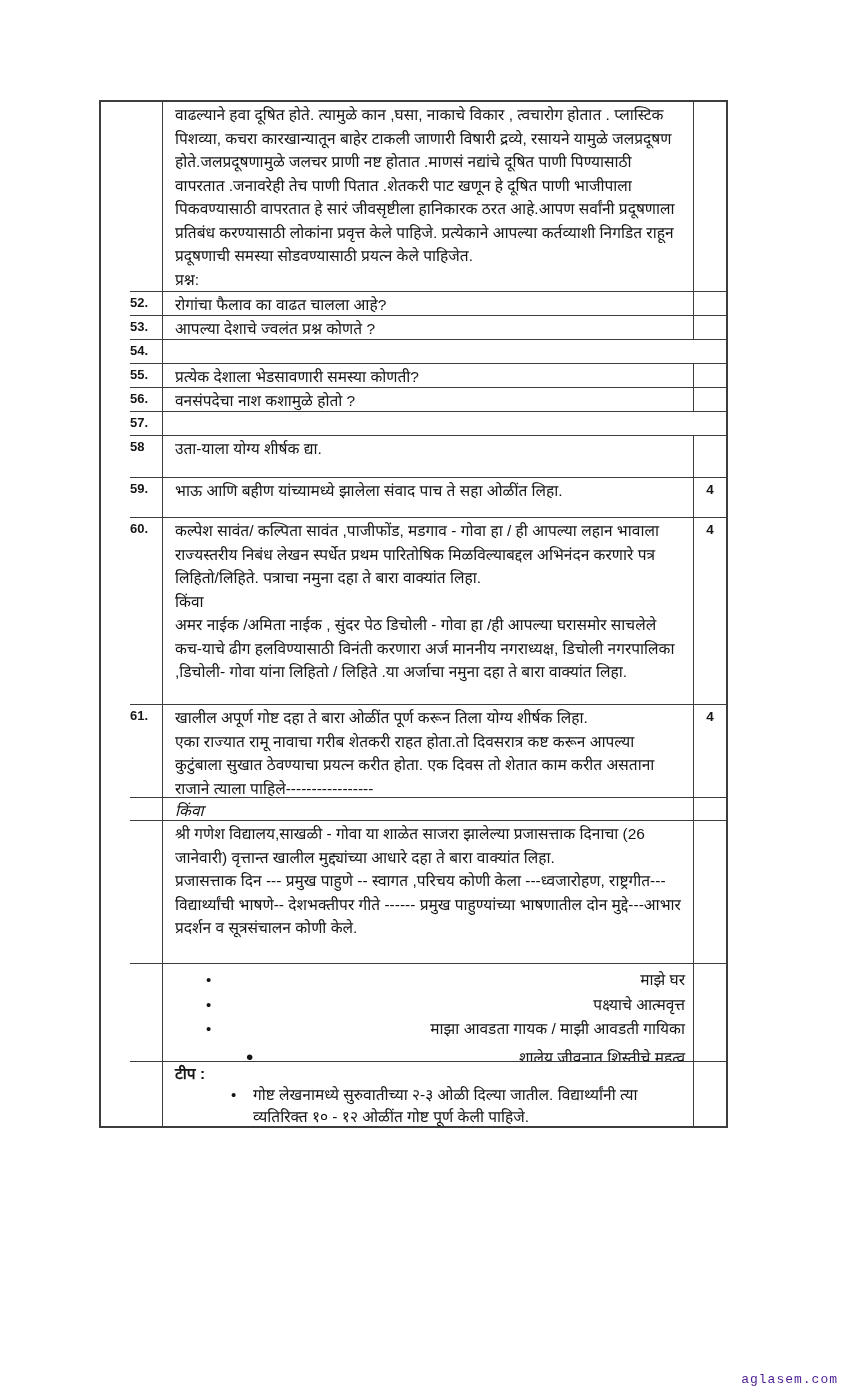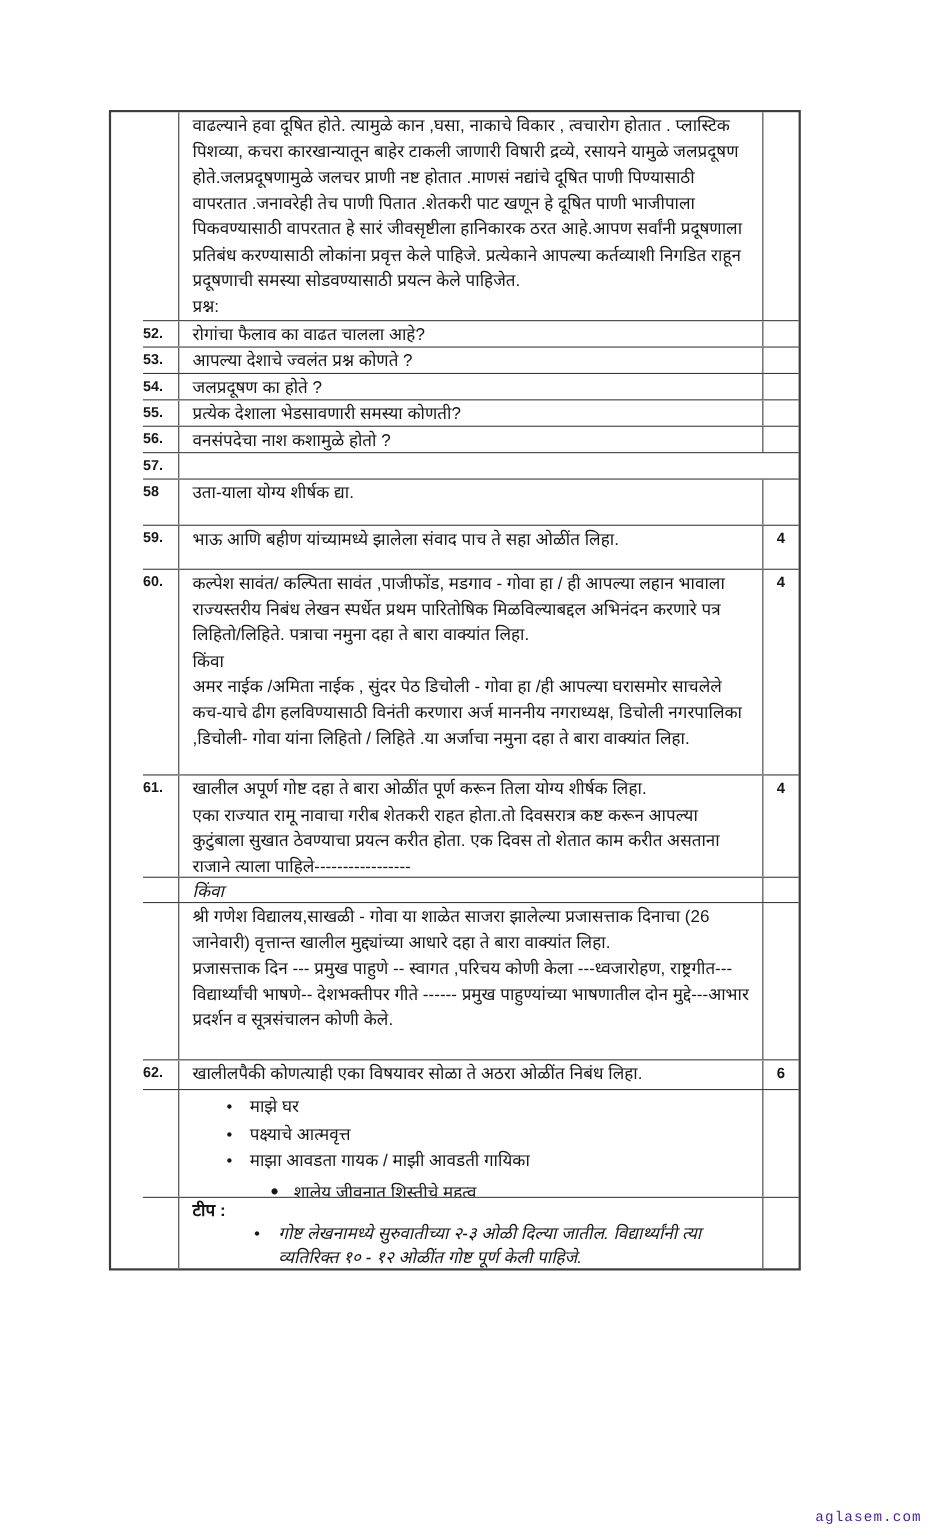--- a/index.html
+++ b/index.html
@@ -39,30 +39,30 @@
     font-size:15.5px;line-height:23.5px;
     text-align:left;
   }
   .marks{
     font-weight:700;font-size:13.5px;
     text-align:center;padding-top:4px;
   }
   .center{text-align:left;}
   .stylized{font-style:italic;}
   .topics{list-style:none;margin:3px 0 0 0;padding:0 0 0 52px;}
-  .topics li{position:relative;line-height:24.5px;}
+  .topics li{position:relative;line-height:24.5px;text-align:right;}
   .topics li::before{
     content:"\2022";
     position:absolute;left:-21px;top:0;
     font-size:15px;
   }
   .topics li.big{margin-top:4px;margin-left:40px;}
   .topics li.big::before{font-size:21px;top:-1px;}
   .note-label{font-weight:700;font-size:15.5px;line-height:21px;}
-  .note-list{list-style:none;margin:0;padding:0 0 0 78px;font-style:italic;}
+  .note-list{list-style:none;margin:0;padding:0 0 0 78px;}
   .note-list li{position:relative;line-height:21.5px;font-size:15.5px;}
   .note-list li::before{
     content:"\2022";
     position:absolute;left:-22px;top:0;
     font-size:15px;
   }
   .watermark{
     position:absolute;top:1372px;right:12px;
     font-family:Liberation Mono, monospace;
     font-size:13px;letter-spacing:1px;
@@ -91,21 +91,20 @@
     </div>
 
     <div class="row" style="height:24px">
       <div class="cell num">53.</div>
       <div class="cell content">आपल्या देशाचे ज्वलंत प्रश्न कोणते ?</div>
       <div class="cell marks"></div>
     </div>
 
     <div class="row" style="height:24px">
       <div class="cell num">54.</div>
-      <div class="cell content">जलप्रदूषण का होते ?</div>
       <div class="cell marks"></div>
     </div>
 
     <div class="row" style="height:24px">
       <div class="cell num">55.</div>
       <div class="cell content">प्रत्येक देशाला भेडसावणारी समस्या कोणती?</div>
       <div class="cell marks"></div>
     </div>
 
     <div class="row" style="height:24px">
@@ -158,25 +157,20 @@
 
     <div class="row" style="height:143px">
       <div class="cell num"></div>
       <div class="cell content">
         <div>श्री गणेश विद्यालय,साखळी  - गोवा या शाळेत साजरा झालेल्या प्रजासत्ताक दिनाचा (26 जानेवारी) वृत्तान्त  खालील मुद्द्यांच्या आधारे दहा ते बारा वाक्यांत लिहा.</div>
         <div>प्रजासत्ताक दिन --- प्रमुख पाहुणे -- स्वागत ,परिचय कोणी केला ---ध्वजारोहण, राष्ट्रगीत--- विद्यार्थ्यांची भाषणे-- देशभक्तीपर गीते ------  प्रमुख पाहुण्यांच्या भाषणातील दोन मुद्दे---आभार प्रदर्शन व सूत्रसंचालन कोणी केले.</div>
       </div>
       <div class="cell marks"></div>
     </div>
 
-    <div class="row" style="height:27px">
-      <div class="cell num">62.</div>
-      <div class="cell content">खालीलपैकी कोणत्याही एका विषयावर सोळा ते अठरा ओळींत निबंध लिहा.</div>
-      <div class="cell marks">6</div>
-    </div>
 
     <div class="row" style="height:98px">
       <div class="cell num"></div>
       <div class="cell content">
         <ul class="topics">
           <li>माझे घर</li>
           <li>पक्ष्याचे आत्मवृत्त</li>
           <li>माझा आवडता गायक / माझी आवडती गायिका</li>
           <li class="big">शालेय जीवनात शिस्तीचे महत्व</li>
         </ul>

